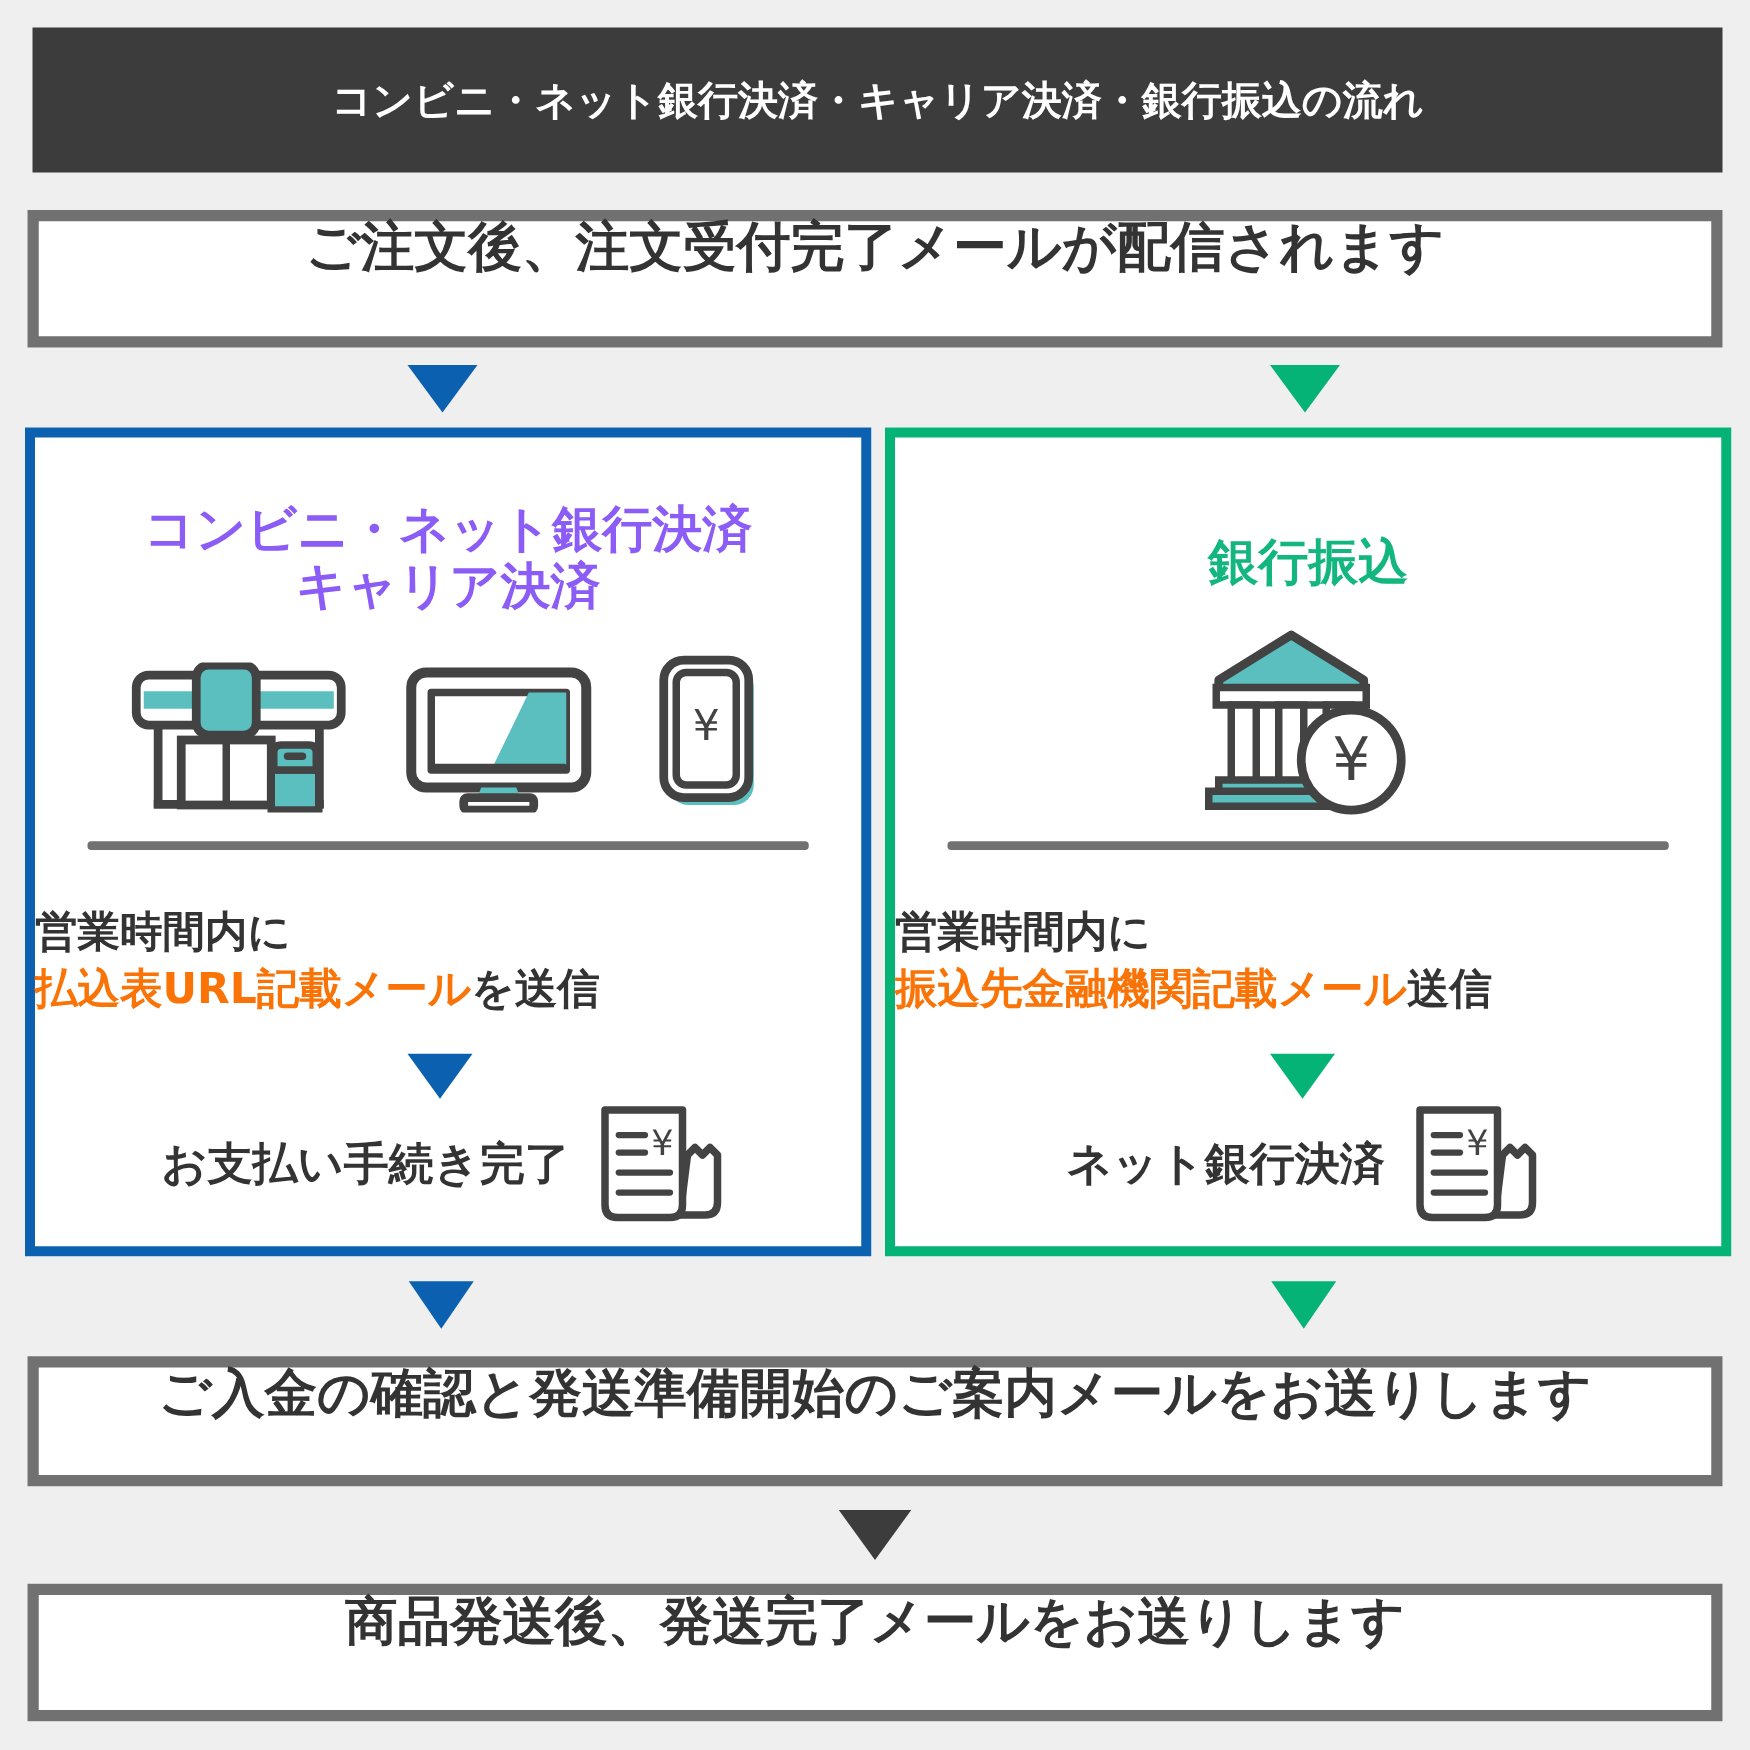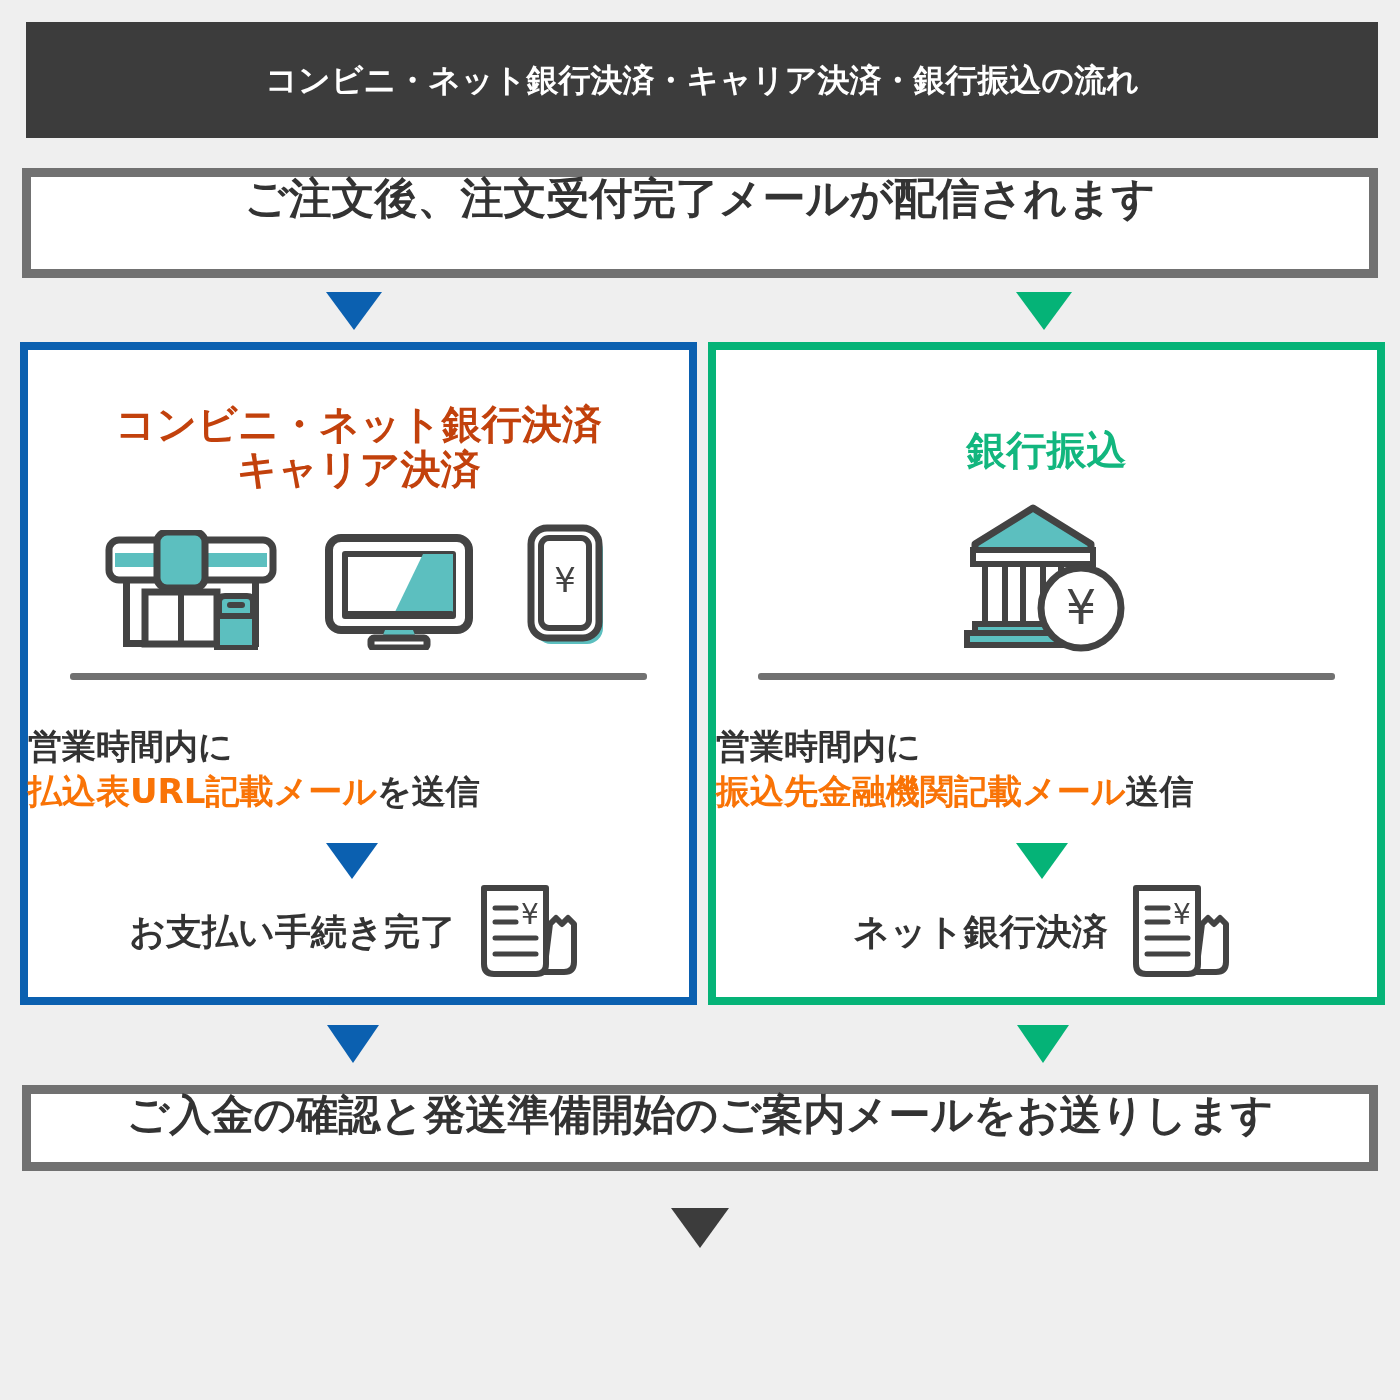--- a/index.html
+++ b/index.html
@@ -52,21 +52,21 @@
     justify-content: center;
   }
   .step-box .step-text {
     color: #333333;
     font-size: 43px;
     font-weight: 700;
     white-space: nowrap;
     line-height: 1;
   }
   #step-order   { left: 22px; top: 168px;  width: 1356px; height: 110px; }
-  #step-confirm { left: 22px; top: 1085px; width: 1356px; height: 86px; }
+  #step-confirm { left: 22px; top: 1085px; width: 1356px; height: 104px; }
   #step-ship    { left: 22px; top: 1267px; width: 1356px; height: 110px; }
   #step-confirm .step-text { font-size: 42px; }
   #step-ship .step-text { font-size: 42px; }
 
   
   .arrow {
     position: absolute;
     width: 0;
     height: 0;
     border-left-style: solid;
@@ -127,21 +127,21 @@
 
   .panel-heading {
     position: absolute;
     left: 0; right: 0;
     text-align: center;
     font-size: 40px;
     font-weight: 700;
     line-height: 1.12;
     white-space: nowrap;
   }
-  #panel-cvs .panel-heading  { top: 52px; color: #c2410c; }
+  #panel-cvs .panel-heading  { top: 52px; color: #8b5cf6; }
   #panel-bank .panel-heading { top: 78px; color: #12b67e; }
 
   .icon-row {
     position: absolute;
     left: 0; right: 0;
     display: flex;
     align-items: flex-end;
     justify-content: center;
   }
   #panel-cvs .icon-row  { top: 180px; gap: 38px; height: 120px; }
@@ -334,14 +334,17 @@
 
   <div class="arrow" id="arrow-bottom-left"></div>
   <div class="arrow" id="arrow-bottom-right"></div>
 
   <div class="step-box" id="step-confirm">
     <div class="step-text">ご入金の確認と発送準備開始のご案内メールをお送りします</div>
   </div>
 
   <div class="arrow" id="arrow-final"></div>
 
+  <div class="step-box" id="step-ship">
+    <div class="step-text">商品発送後、発送完了メールをお送りします</div>
+  </div>
 
 </div>
 
 </body></html>

